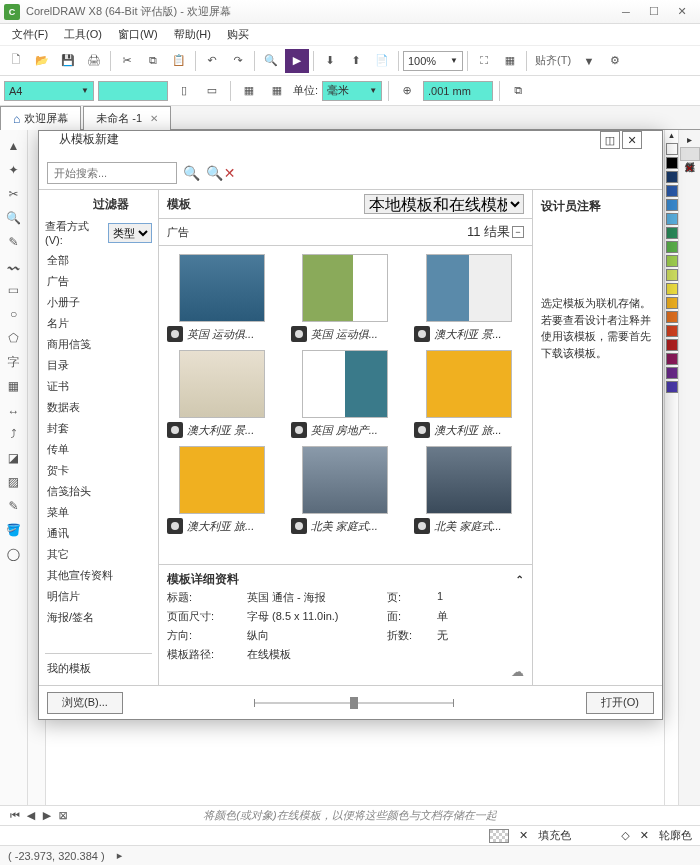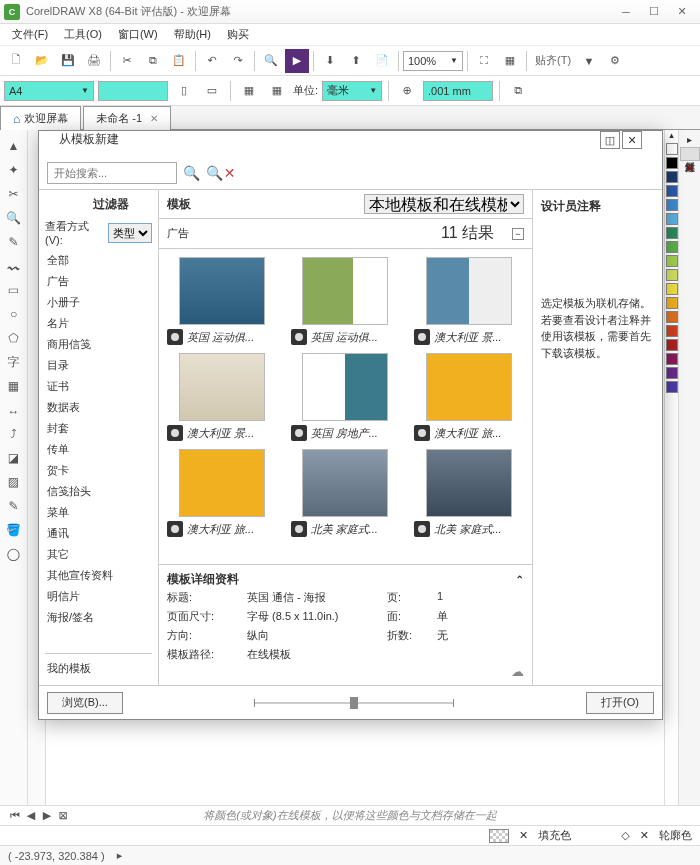--- a/index.html
+++ b/index.html
@@ -66,21 +66,21 @@
 .mfilter .frow select { flex:1; height:20px; border:1px solid #7aa7d4; font-size:11px; }
 .mfilter .flist { flex:1; overflow:auto; }
 .mfilter .fitem { padding:3px 2px; cursor:pointer; font-size:11px; }
 .mfilter .fsep { height:1px; background:#ccc; margin:4px 0; }
 .mcenter { flex:1; display:flex; flex-direction:column; overflow:hidden; }
 .mcenter .chead { display:flex; align-items:center; padding:4px 8px; }
 .mcenter .chead .ct { font-weight:bold; flex:0 0 auto; margin-right:auto; font-size:12px;text-align:center; }
 .mcenter .chead select { width:160px; height:20px; border:1px solid #aaa; font-size:16px; }
 .mcenter .csub { display:flex; align-items:center; padding:4px 8px; border-bottom:1px solid #ccc; border-top:1px solid #ccc; }
 .mcenter .csub .cs1 { flex:1; font-size:11px; }
-.mcenter .csub .cs2 { font-size:16px; margin-right:18px; }
+.mcenter .csub .cs2 { font-size:13px; margin-right:2px; }
 .mcenter .csub .cs3 { width:12px; height:12px; border:1px solid #888; cursor:pointer; display:flex; align-items:center; justify-content:center; font-size:9px; }
 .mgrid { flex:1; overflow:auto; padding:8px; display:grid; grid-template-columns:repeat(3,1fr); gap:8px 14px; align-content:start; }
 .mcard { display:flex; flex-direction:column; align-items:center; cursor:pointer;font-style:italic; }
 .mcard .thumb { width:86px; height:68px; border:1px solid #bbb; background:linear-gradient(135deg,#a8c8e0,#d0e0c0); position:relative; overflow:hidden; }
 .mcard .thumb.t1 { background:linear-gradient(#4a7a9a,#2a5a7a); }
 .mcard .thumb.t2 { background:linear-gradient(90deg,#8aaa5a 60%,#fff 60%); }
 .mcard .thumb.t3 { background:linear-gradient(90deg,#5a8aaa 50%,#eee 50%); }
 .mcard .thumb.t4 { background:linear-gradient(#e8e0d0,#d0c8b0); }
 .mcard .thumb.t5 { background:linear-gradient(90deg,#fff 50%,#3a7a8a 50%); }
 .mcard .thumb.t6 { background:#f0b020; }

